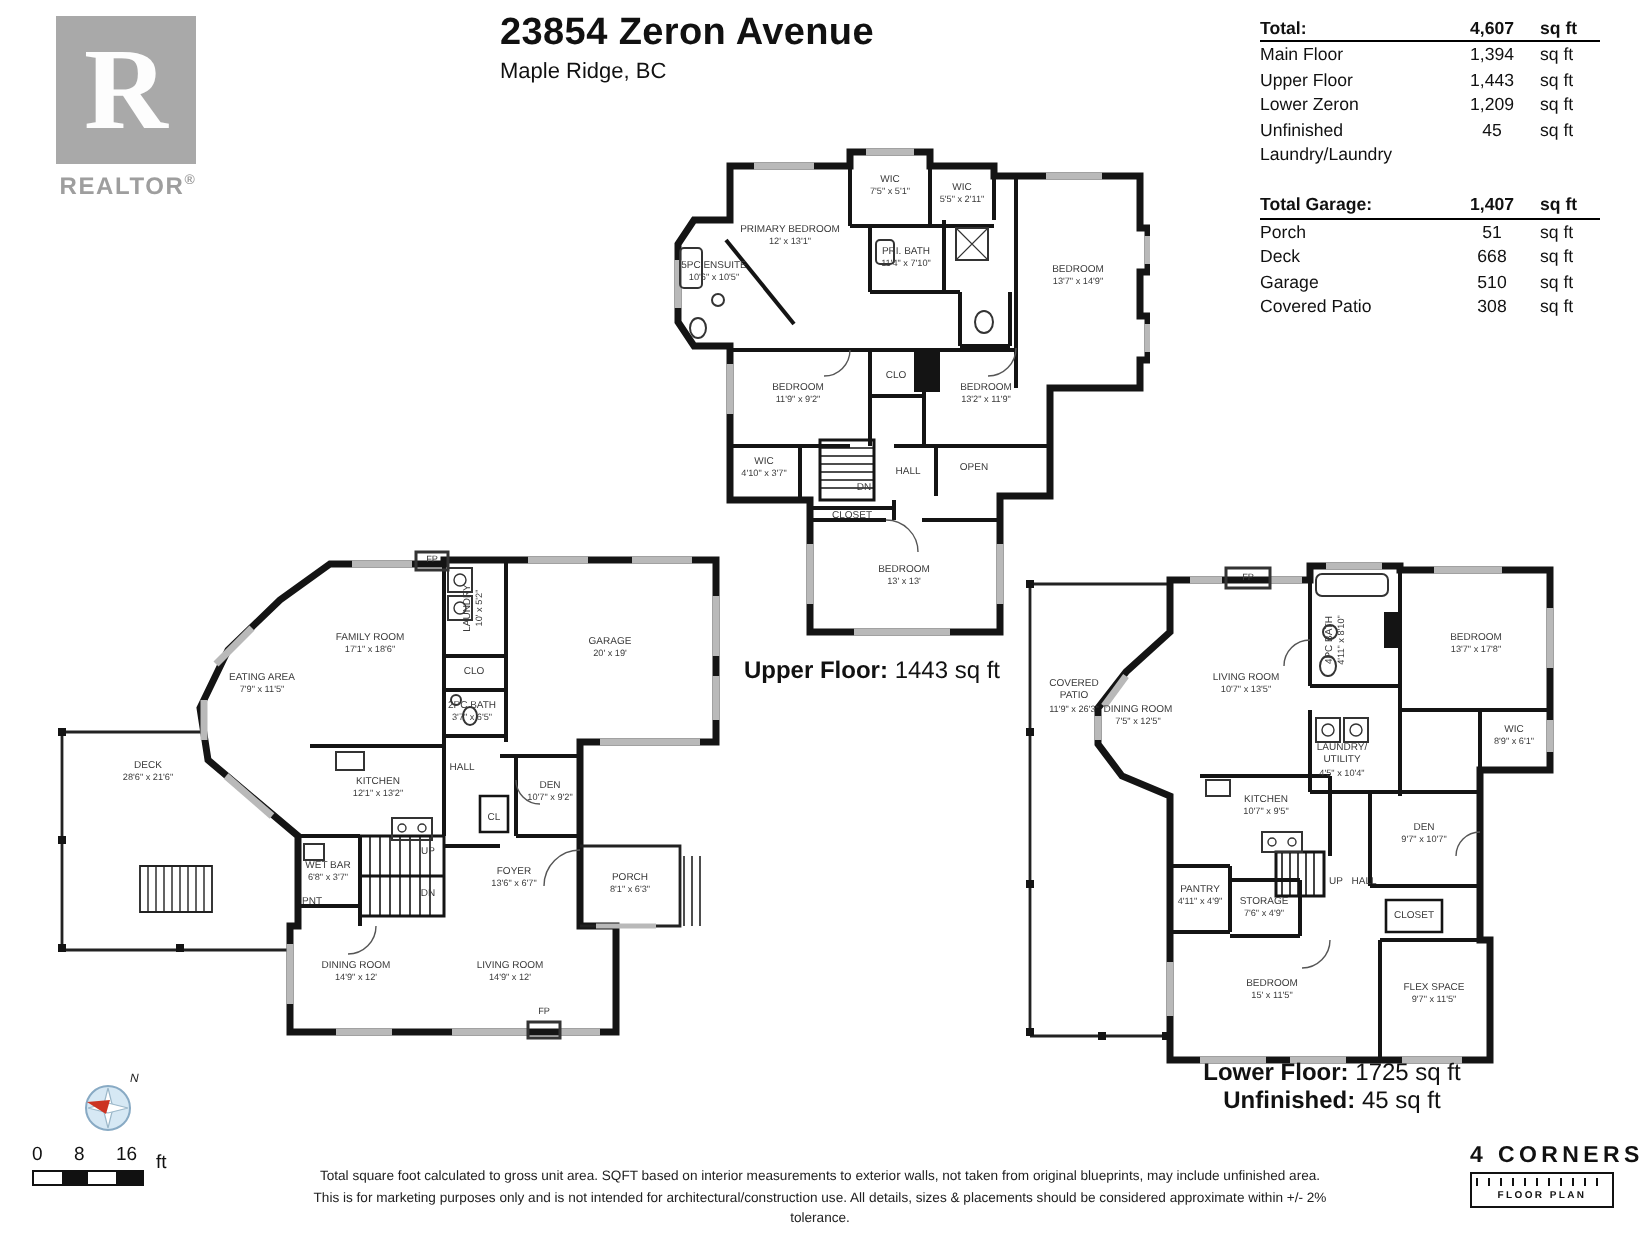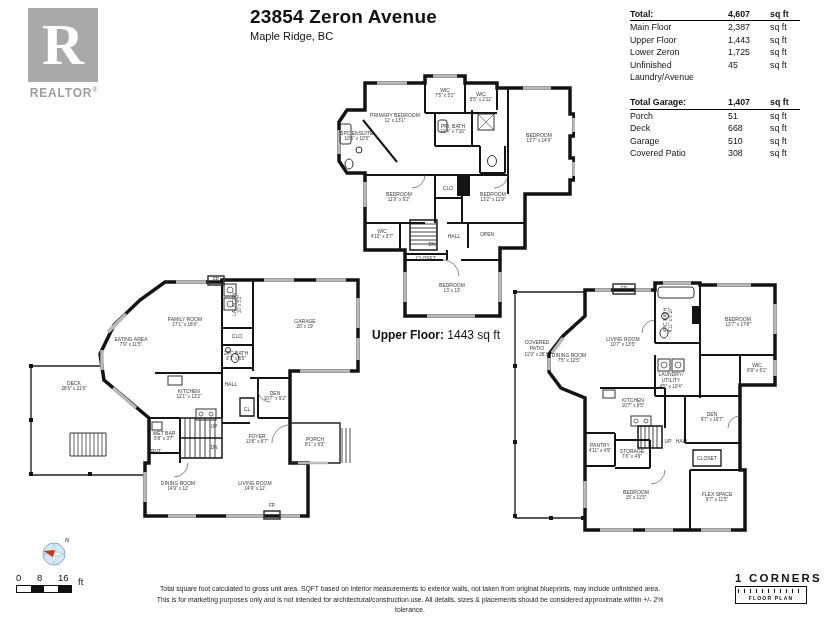--- a/index.html
+++ b/index.html
@@ -12,21 +12,21 @@
   .city{font-size:11px;margin-top:2px;}
   .rlogo{left:28px;top:8px;width:72px;text-align:center;}
   .rbox{width:70px;height:74px;background:#a9a9a9;display:flex;align-items:center;justify-content:center;}
   .rbox span{font-family:"Liberation Serif",serif;font-weight:bold;font-size:58px;color:#fdfdfd;line-height:1;}
   .rtext{margin-top:4px;font-size:12px;font-weight:bold;color:#9e9e9e;letter-spacing:.8px;}
   .rtext sup{font-size:7px;}
   
   .atable{left:630px;top:8px;width:170px;font-size:8.8px;}
   .trow{display:flex;line-height:12.4px;}
   .trow .l{flex:1;}
-  .trow .v{width:36px;text-align:left;}
+  .trow .v{width:36px;text-align:center;}
   .trow .u{width:30px;padding-left:6px;}
   .thead{font-weight:bold;border-bottom:1.6px solid #000;}
   .tgap{height:13px;}
   
   .plan{position:absolute;}
   .plan svg{position:absolute;left:0;top:0;}
   .room{position:absolute;transform:translate(-50%,-50%);text-align:center;color:#3a3a3a;
         line-height:1.25;white-space:nowrap;}
   .rn{font-size:5px;}
   .rd{font-size:4.6px;}
@@ -70,35 +70,35 @@
   </div>
 
   <div class="abs atable">
     <div class="trow thead">
       <span class="l">Total:</span>
       <span class="v">4,607</span>
       <span class="u">sq ft</span>
     </div>
     <div class="trow">
       <span class="l">Main Floor</span>
-        <span class="v">2,387</span>
+        <span class="v">1,394</span>
         <span class="u">sq ft</span>
     </div>
     <div class="trow">
       <span class="l">Upper Floor</span>
         <span class="v">1,443</span>
         <span class="u">sq ft</span>
     </div>
     <div class="trow">
       <span class="l">Lower Zeron</span>
-        <span class="v">1,725</span>
-        <span class="u">sq ft</span>
-    </div>
-    <div class="trow">
-      <span class="l">Unfinished Laundry/Avenue</span>
+        <span class="v">1,209</span>
+        <span class="u">sq ft</span>
+    </div>
+    <div class="trow">
+      <span class="l">Unfinished Laundry/Laundry</span>
         <span class="v">45</span>
         <span class="u">sq ft</span>
     </div>
     <div class="tgap"></div>
     <div class="trow thead">
       <span class="l">Total Garage:</span>
       <span class="v">1,407</span>
       <span class="u">sq ft</span>
     </div>
     <div class="trow">
@@ -479,20 +479,24 @@
       </div>
     <div class="room" style="left:131px;top:219px">
         <div class="rn">BEDROOM</div>
         <div class="rd">15' x 11'5"</div>
       </div>
     <div class="room" style="left:212px;top:221px">
         <div class="rn">FLEX SPACE</div>
         <div class="rd">9'7" x 11'5"</div>
       </div>
   </div>
+  <div class="abs caption" style="left:560px;top:530px;width:212px">
+    <div><span class="cb">Lower Floor:</span> <span>1725 sq ft</span></div>
+    <div><span class="cb">Unfinished:</span> <span>45 sq ft</span></div>
+  </div>
 
   <div class="abs compass">
     <svg width="34" height="32" viewBox="0 0 34 32">
       <circle cx="14" cy="16" r="11" fill="#d6e8f4" stroke="#88aac4" stroke-width="1"></circle>
       <polygon points="14,6 16.5,16 14,26 11.5,16" fill="#ffffff" stroke="#9bb7c9" stroke-width="0.6"></polygon>
       <polygon points="4,16 14,13.5 24,16 14,18.5" fill="#ffffff" stroke="#9bb7c9" stroke-width="0.6"></polygon>
       <polygon points="3.5,13 15,12 13,19" fill="#cc3322"></polygon>
     </svg>
     <span class="cnorth">N</span>
   </div>
@@ -511,20 +515,20 @@
     </div>
     <span class="ftunit">ft</span>
   </div>
 
   <div class="abs disc">
     <div>Total square foot calculated to gross unit area. SQFT based on interior measurements to exterior walls, not taken from original blueprints, may include unfinished area.</div>
     <div>This is for marketing purposes only and is not intended for architectural/construction use.  All details, sizes &amp; placements should be considered approximate within +/- 2%  tolerance.</div>
   </div>
 
   <div class="abs fclogo">
-    <div class="fcname">1 CORNERS</div>
+    <div class="fcname">4 CORNERS</div>
     <div class="fcbox">
       <div class="fcticks"></div>
       <div class="fcsub">FLOOR PLAN</div>
     </div>
   </div>
 
 </div>
 
 </body></html>

